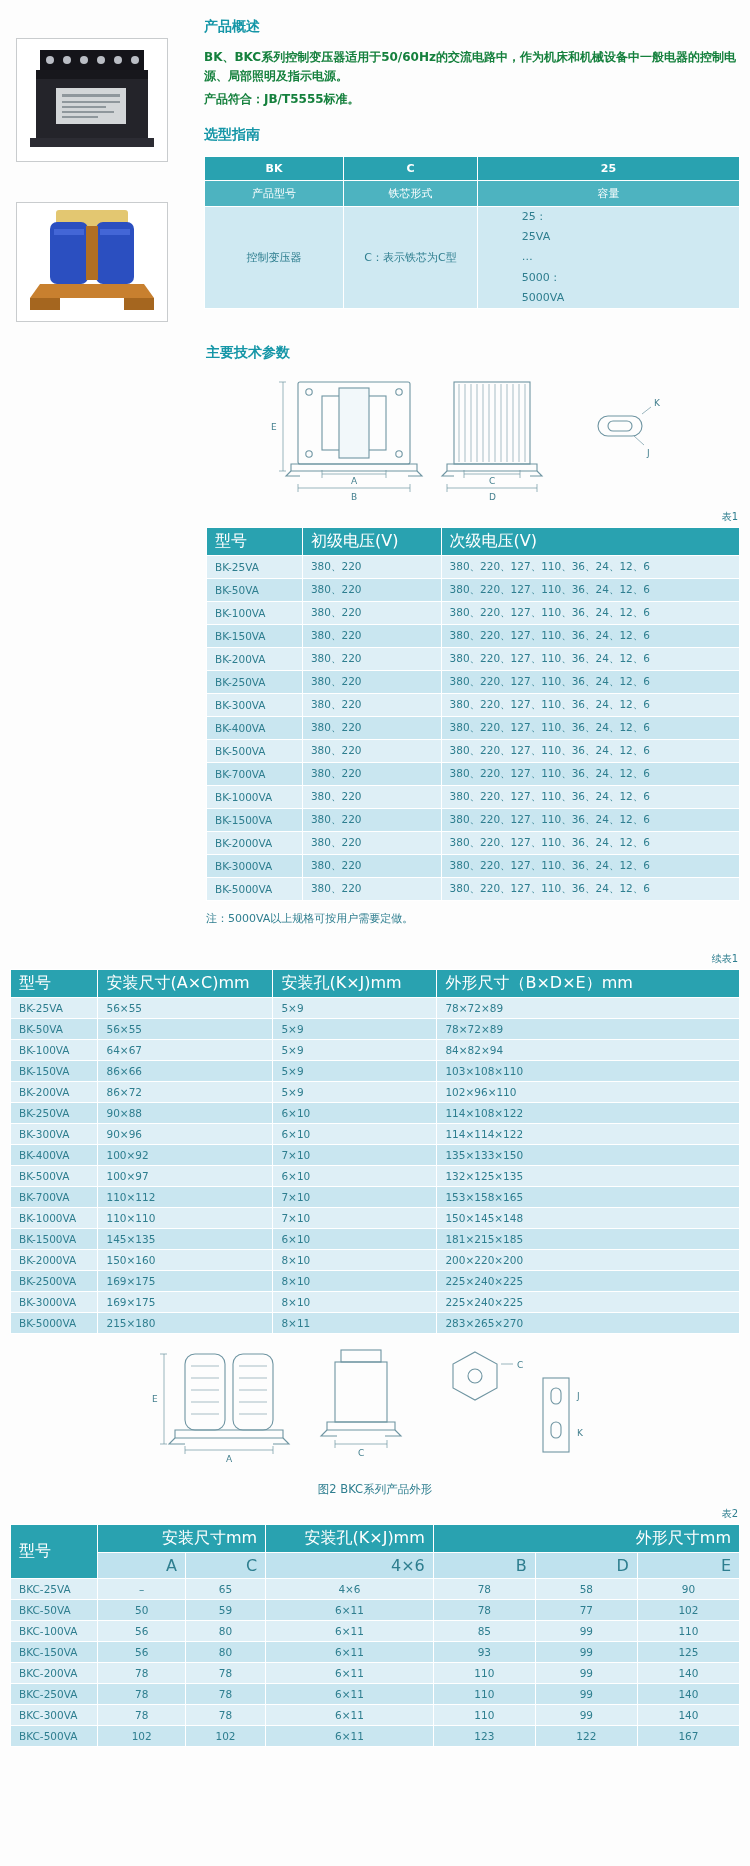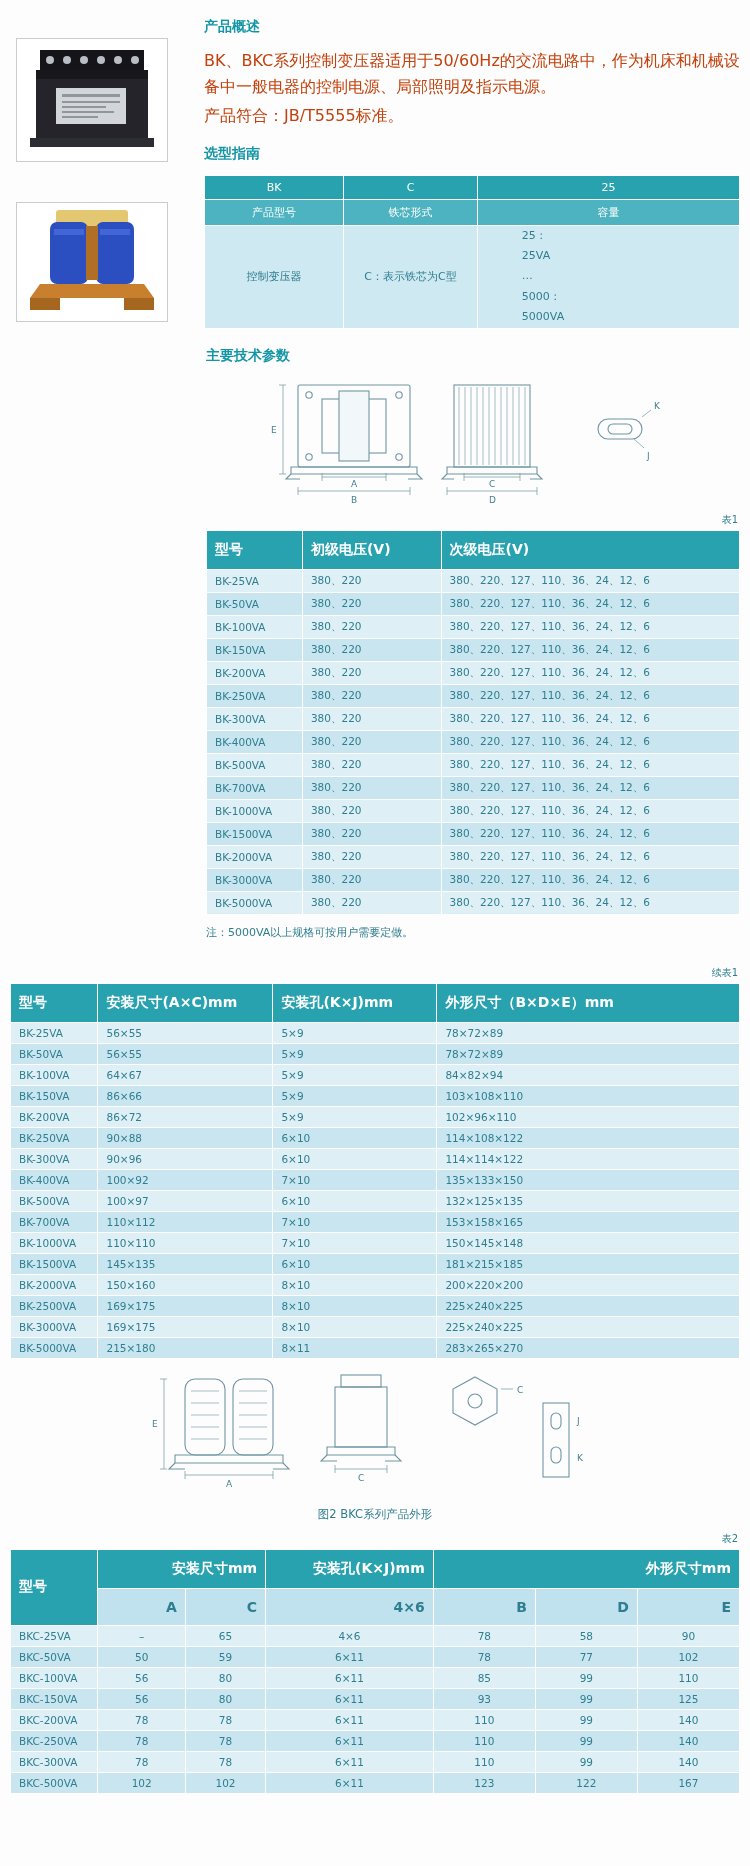--- a/index.html
+++ b/index.html
@@ -5,37 +5,37 @@
   * { box-sizing: border-box; margin: 0; padding: 0; }
   body { background: #ededed; font-family: "DejaVu Sans", "Liberation Sans", sans-serif; }
   .page { width: 750px; min-height: 1866px; margin: 0 auto; background: #fdfdfd; padding: 12px 10px 0; }
 
   .top { display: flex; gap: 12px; }
   .photos { width: 182px; padding: 26px 0 0 6px; display: flex; flex-direction: column; gap: 36px; }
   .photo { width: 152px; }
   .content { flex: 1; padding-top: 2px; }
 
   .sec { color: #1596a7; font-size: 14px; font-weight: bold; margin: 4px 0 12px; }
-  .bodytext { color: #c2410c; font-size: 16px; line-height: 1.6; margin: 0 0 4px; }
+  .bodytext { color: #15803d; font-size: 12px; line-height: 1.6; margin: 0 0 4px; font-weight: bold; }
 
   table { border-collapse: collapse; width: 100%; }
   th, td { border: 1px solid #ffffff; }
 
   .sel-table { margin-top: 8px; }
-  .sel-table th { background: #29a2b0; color: #fff; font-weight: normal; font-size: 11px; padding: 5px 4px; text-align: center; }
+  .sel-table th { background: #29a2b0; color: #fff; font-weight: bold; font-size: 11px; padding: 5px 4px; text-align: center; }
   .sel-table .subhead td { background: #4db3c0; color: #fff; font-size: 11px; padding: 5px 4px; text-align: center; }
   .sel-table .selbody td { background: #cfe9f2; color: #2e7e8f; font-size: 11px; height: 80px; text-align: center; vertical-align: middle; }
   .sel-table .selbody td.pre { text-align: left; padding-left: 44px; white-space: pre-line; line-height: 1.85; }
 
   .params { margin-left: 196px; margin-top: 18px; }
   .figure { text-align: center; margin: 10px 0 2px; }
   .caption { text-align: center; color: #2e7e8f; font-size: 11.5px; margin: 2px 0 10px; }
   .tag { text-align: right; color: #2e7e8f; font-size: 10px; margin: 2px 2px 3px; }
 
-  table.grid th { background: #29a2b0; color: #fff; font-weight: bold; font-size: 14px; text-align: left; padding: 10px 8px; }
+  table.grid th { background: #29a2b0; color: #fff; font-weight: normal; font-size: 16px; text-align: left; padding: 3px 8px; }
   table.grid td { font-size: 10.5px; color: #2e7e8f; padding: 4px 8px; }
   table.grid tbody tr:nth-child(odd) td { background: #deeff6; }
   table.grid tbody tr:nth-child(even) td { background: #c9e6f0; }
 
   .note { color: #2e7e8f; font-size: 11px; margin: 10px 0 26px; }
   .wide { margin-top: 6px; }
   .wide .bodytext { margin: 14px 0 4px 2px; }
 
   #table2 thead th { text-align: right; }
   #table2 thead tr:first-child th:first-child { text-align: left; }

